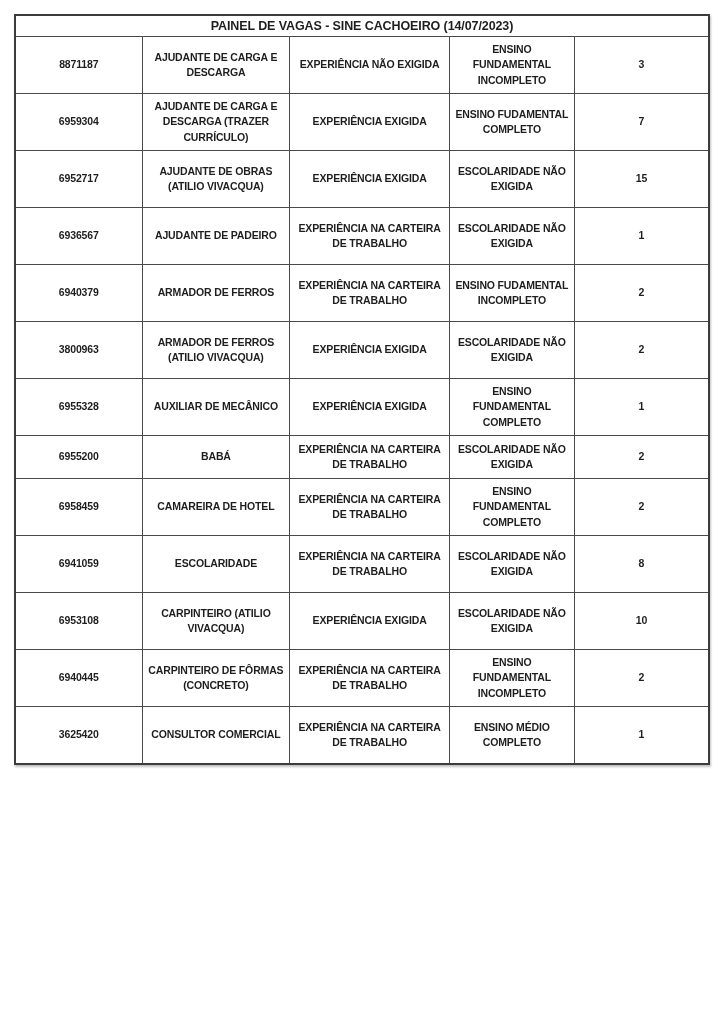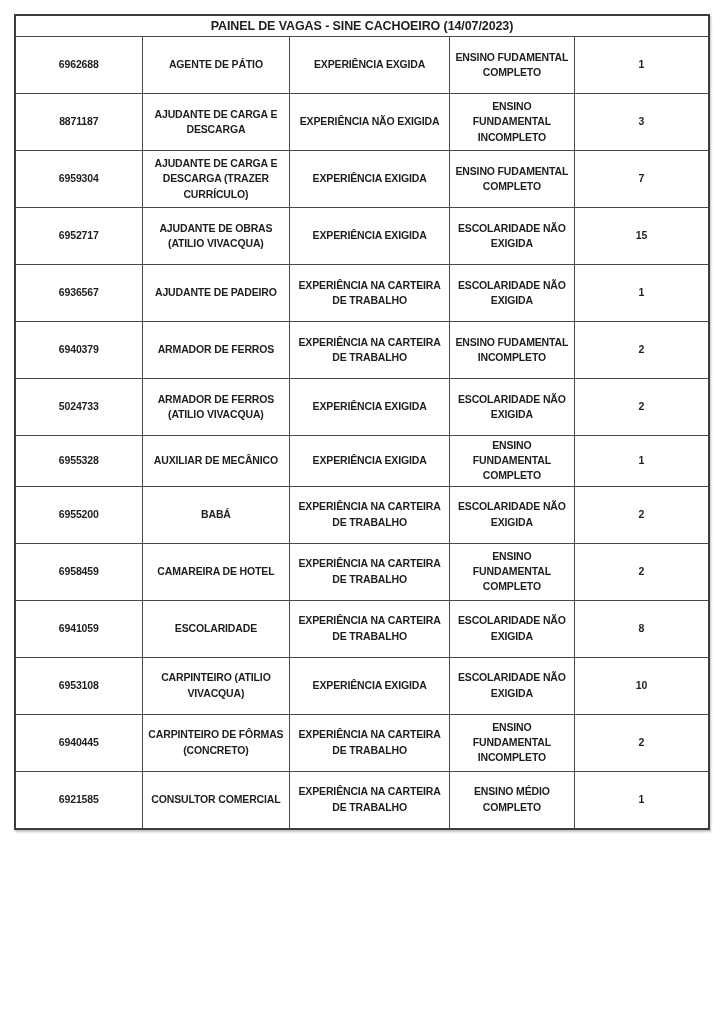--- a/index.html
+++ b/index.html
@@ -78,27 +78,20 @@
       <col class="c-esc">
       <col class="c-num">
     </colgroup>
     <thead>
       <tr class="title-row">
         <td colspan="5">PAINEL DE VAGAS - SINE CACHOEIRO (14/07/2023)</td>
       </tr>
     </thead>
     <tbody>
         <tr>
-          <td>6962688</td>
-          <td>AGENTE DE PÁTIO</td>
-          <td>EXPERIÊNCIA EXGIDA</td>
-          <td>ENSINO FUDAMENTAL COMPLETO</td>
-          <td>1</td>
-        </tr>
-        <tr>
           <td>8871187</td>
           <td>AJUDANTE DE CARGA E DESCARGA</td>
           <td>EXPERIÊNCIA NÃO EXIGIDA</td>
           <td>ENSINO FUNDAMENTAL INCOMPLETO</td>
           <td>3</td>
         </tr>
         <tr>
           <td>6959304</td>
           <td>AJUDANTE DE CARGA E DESCARGA (TRAZER CURRÍCULO)</td>
           <td>EXPERIÊNCIA EXIGIDA</td>
@@ -120,21 +113,21 @@
           <td>1</td>
         </tr>
         <tr>
           <td>6940379</td>
           <td>ARMADOR DE FERROS</td>
           <td>EXPERIÊNCIA NA CARTEIRA DE TRABALHO</td>
           <td>ENSINO FUDAMENTAL INCOMPLETO</td>
           <td>2</td>
         </tr>
         <tr>
-          <td>5024733</td>
+          <td>3800963</td>
           <td>ARMADOR DE FERROS (ATILIO VIVACQUA)</td>
           <td>EXPERIÊNCIA EXIGIDA</td>
           <td>ESCOLARIDADE NÃO EXIGIDA</td>
           <td>2</td>
         </tr>
         <tr>
           <td>6955328</td>
           <td>AUXILIAR DE MECÂNICO</td>
           <td>EXPERIÊNCIA EXIGIDA</td>
           <td>ENSINO FUNDAMENTAL COMPLETO</td>
@@ -169,21 +162,21 @@
           <td>10</td>
         </tr>
         <tr>
           <td>6940445</td>
           <td>CARPINTEIRO DE FÔRMAS (CONCRETO)</td>
           <td>EXPERIÊNCIA NA CARTEIRA DE TRABALHO</td>
           <td>ENSINO FUNDAMENTAL INCOMPLETO</td>
           <td>2</td>
         </tr>
         <tr>
-          <td>6921585</td>
+          <td>3625420</td>
           <td>CONSULTOR COMERCIAL</td>
           <td>EXPERIÊNCIA NA CARTEIRA DE TRABALHO</td>
           <td>ENSINO MÉDIO COMPLETO</td>
           <td>1</td>
         </tr>
       </tbody>
   </table>
 </div>
 
 </body></html>

